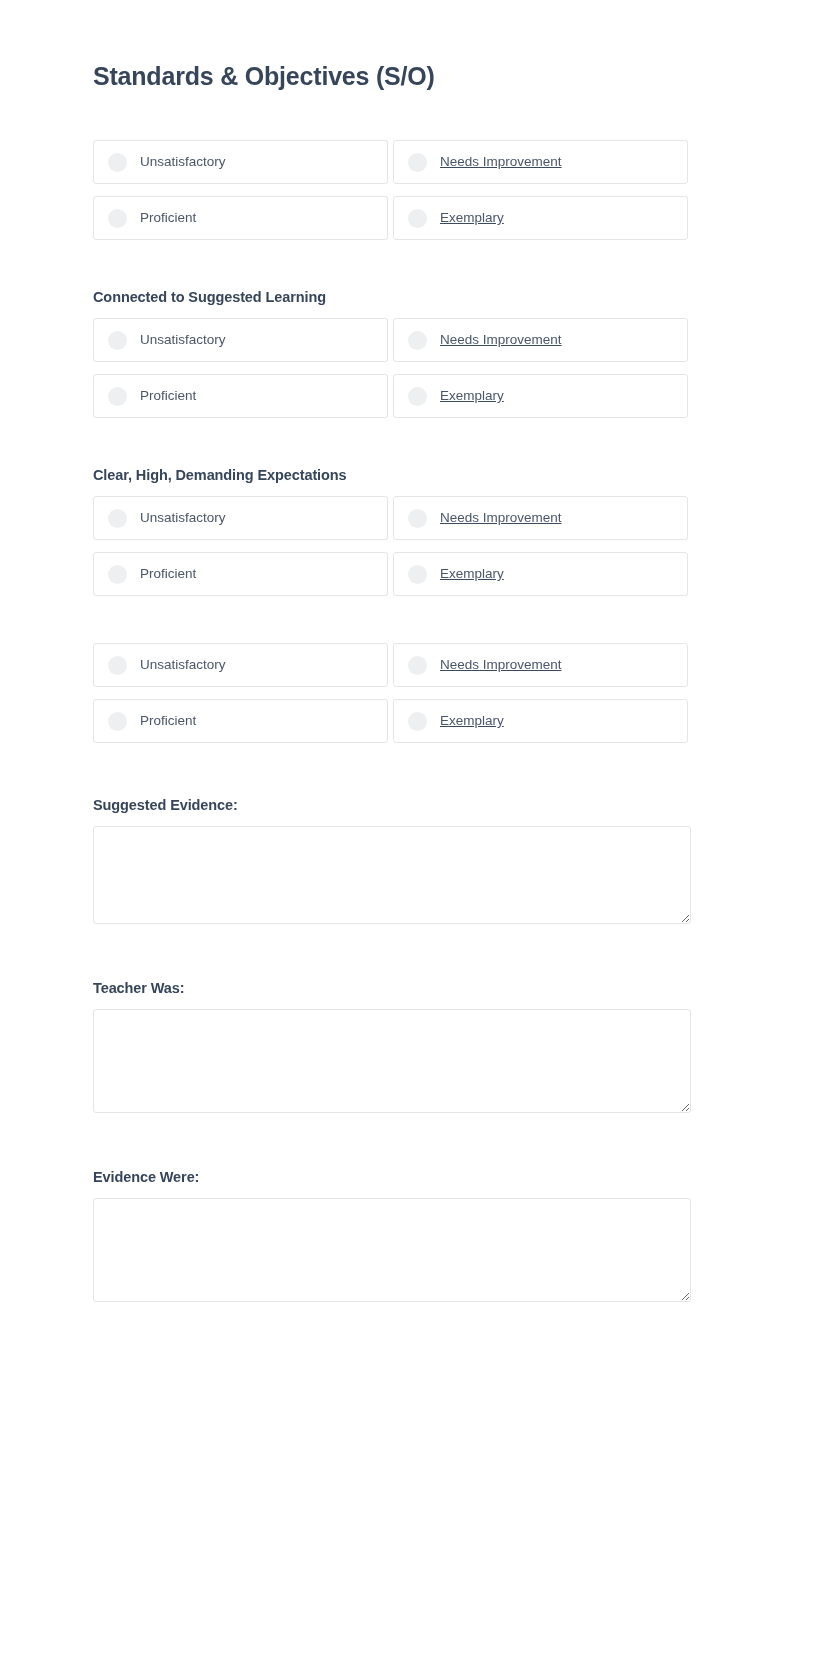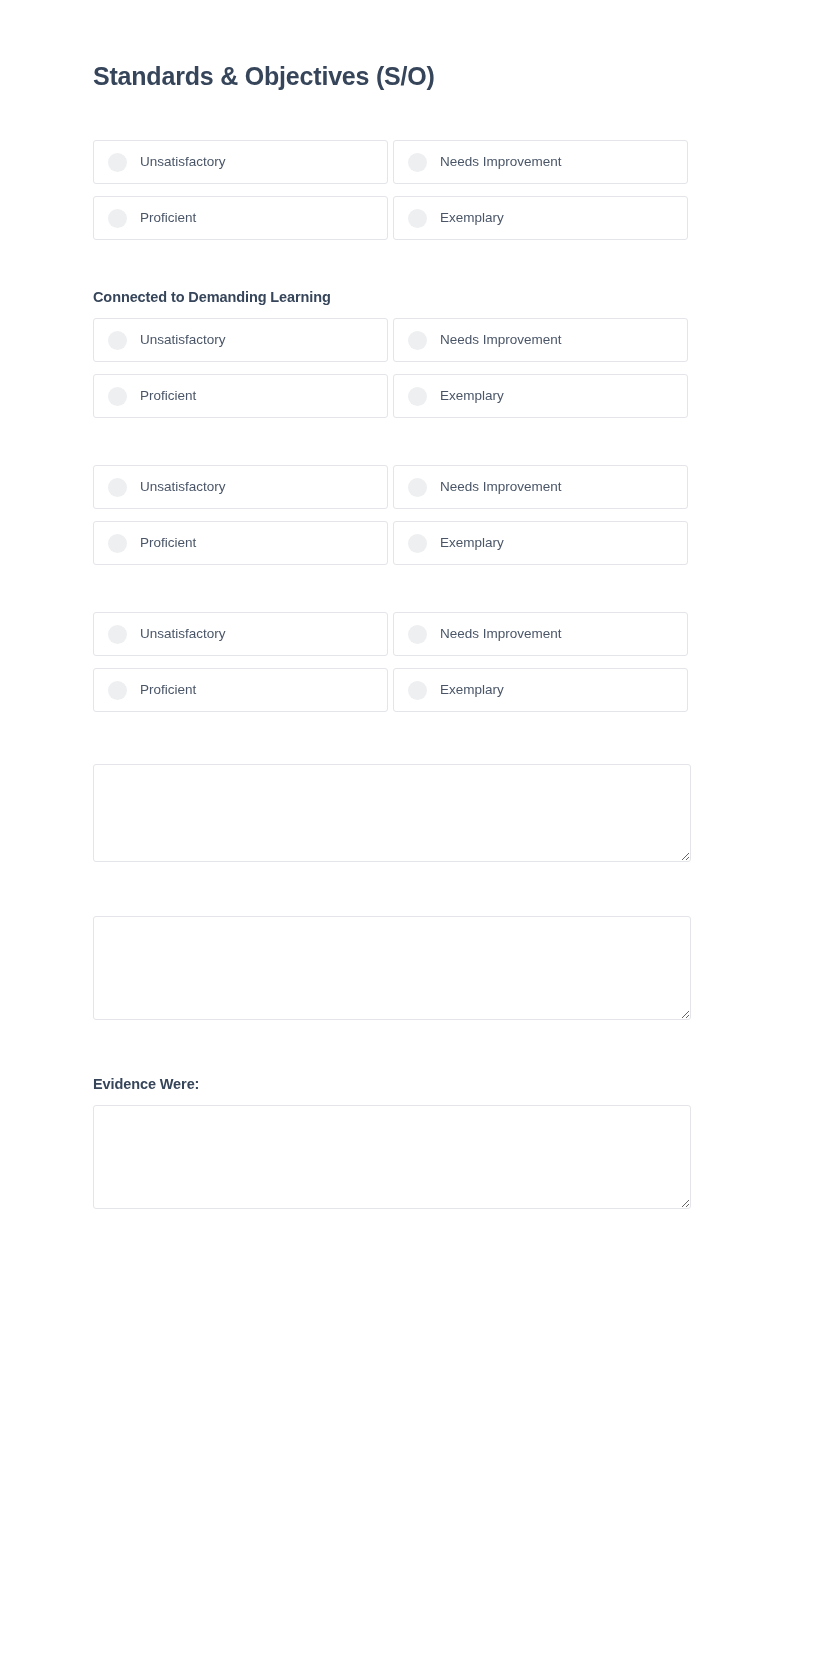--- a/index.html
+++ b/index.html
@@ -70,20 +70,21 @@
     border: 1px solid #e3e5e8;
     border-radius: 3px;
     background: #ffffff;
     display: flex;
     align-items: center;
     padding-left: 14px;
     cursor: pointer;
   }
   .option-cell + .option-cell {
     margin-left: 5px;
+    text-decoration: underline;
   }
   .radio-dot {
     width: 19px;
     height: 19px;
     border-radius: 50%;
     background: #eeeff1;
     flex: 0 0 auto;
   }
   .option-text {
     margin-left: 13px;
@@ -144,21 +145,21 @@
           <div class="option-cell">
             <span class="radio-dot"></span>
             <span class="option-text">Exemplary</span>
           </div>
         </div>
       </div>
     </div>
 
     <div class="block-spacer"></div>
     <div class="criteria-block">
-      <div class="criteria-label">Connected to Demanding Learning</div>
+      <div class="criteria-label">Connected to Suggested Learning</div>
       <div class="options-grid">
         <div class="options-row">
           <div class="option-cell">
             <span class="radio-dot"></span>
             <span class="option-text">Unsatisfactory</span>
           </div>
           <div class="option-cell">
             <span class="radio-dot"></span>
             <span class="option-text">Needs Improvement</span>
           </div>
@@ -171,20 +172,21 @@
           <div class="option-cell">
             <span class="radio-dot"></span>
             <span class="option-text">Exemplary</span>
           </div>
         </div>
       </div>
     </div>
 
     <div class="block-spacer"></div>
     <div class="criteria-block">
+      <div class="criteria-label">Clear, High, Demanding Expectations</div>
       <div class="options-grid">
         <div class="options-row">
           <div class="option-cell">
             <span class="radio-dot"></span>
             <span class="option-text">Unsatisfactory</span>
           </div>
           <div class="option-cell">
             <span class="radio-dot"></span>
             <span class="option-text">Needs Improvement</span>
           </div>
@@ -223,25 +225,27 @@
           <div class="option-cell">
             <span class="radio-dot"></span>
             <span class="option-text">Exemplary</span>
           </div>
         </div>
       </div>
     </div>
 
     <div class="ta-spacer-first"></div>
     <div class="textarea-block">
+      <div class="textarea-label">Suggested Evidence:</div>
       <textarea class="textarea-box" style=""></textarea>
     </div>
 
     <div class="ta-spacer"></div>
     <div class="textarea-block">
+      <div class="textarea-label">Teacher Was:</div>
       <textarea class="textarea-box tall" style=""></textarea>
     </div>
 
     <div class="ta-spacer"></div>
     <div class="textarea-block">
       <div class="textarea-label">Evidence Were:</div>
       <textarea class="textarea-box tall" style=""></textarea>
     </div>
 
   </div>

